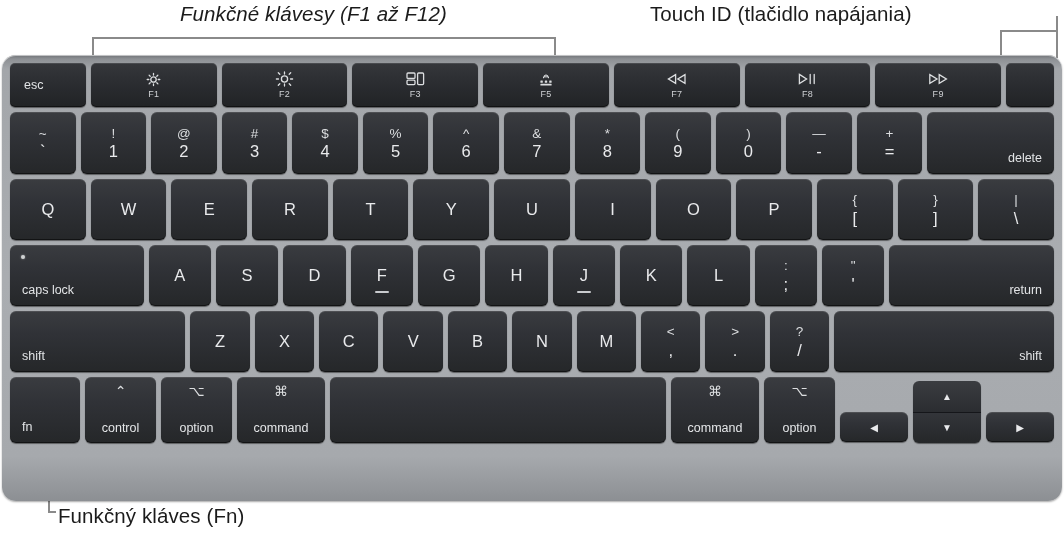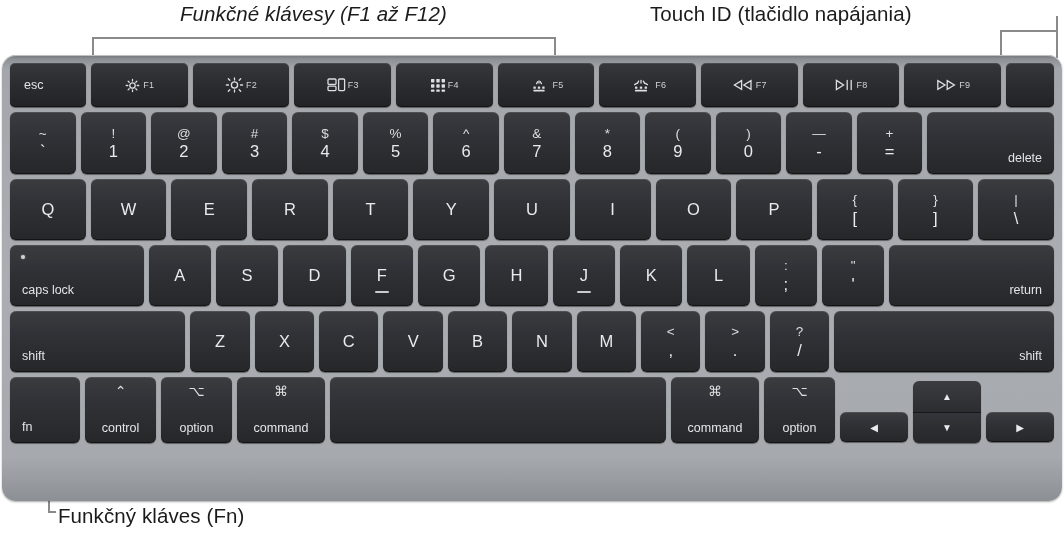--- a/index.html
+++ b/index.html
@@ -92,21 +92,21 @@
 
   
   .dual{flex-direction:column;justify-content:center;gap:3px;line-height:1;}
   .dual .up{font-size:13.5px;color:#dcdee0;}
   .dual .lo{font-size:16.5px;color:#e9eaec;}
 
   
   .alpha{font-size:16.5px;}
 
   
-  .fkey{flex-direction:row;justify-content:center;gap:2px;}
+  .fkey{flex-direction:column;justify-content:center;gap:2px;}
   .fkey .fico{height:15px;display:flex;align-items:center;justify-content:center;}
   .fkey .flabel{font-size:9px;color:#cfd1d4;letter-spacing:.3px;}
 
   
   .word{font-size:12.5px;color:#e2e4e6;}
   .w-bl{justify-content:flex-start;align-items:flex-end;padding:0 0 9px 12px;}
   .w-br{justify-content:flex-end;align-items:flex-end;padding:0 12px 9px 0;}
 
   
   .mod{flex-direction:column;align-items:flex-start;justify-content:space-between;padding:7px 0 9px 0;}
@@ -212,72 +212,38 @@
           <span class="fico">
             <svg width="19" height="14" viewBox="0 0 19 14">
               <rect class="gl" x="1" y="1" width="8" height="5.4" rx="1"></rect>
               <rect class="gl" x="11.6" y="1" width="6" height="11.6" rx="1"></rect>
               <rect class="gl" x="1" y="8.2" width="8" height="4.4" rx="1"></rect>
             </svg>
           </span>
           <span class="flabel">F3</span>
         </div>
 
-        <div class="key fkey">
-          <span class="fico">
-            <svg width="16" height="14" viewBox="0 0 16 14">
-                <g class="glf">
-              <rect x="1" y="1" width="3.4" height="3.4" rx=".6"></rect>
-              <rect x="6.3" y="1" width="3.4" height="3.4" rx=".6"></rect>
-              <rect x="11.6" y="1" width="3.4" height="3.4" rx=".6"></rect>
-              <rect x="1" y="6.3" width="3.4" height="3.4" rx=".6"></rect>
-              <rect x="6.3" y="6.3" width="3.4" height="3.4" rx=".6"></rect>
-              <rect x="11.6" y="6.3" width="3.4" height="3.4" rx=".6"></rect>
-              <rect x="1" y="11.6" width="3.4" height="2.2" rx=".6"></rect>
-              <rect x="6.3" y="11.6" width="3.4" height="2.2" rx=".6"></rect>
-              <rect x="11.6" y="11.6" width="3.4" height="2.2" rx=".6"></rect>
-            </g>
-              </svg>
-          </span>
-          <span class="flabel">F4</span>
-        </div>
 
         <div class="key fkey">
           <span class="fico">
             <svg width="22" height="13" viewBox="0 0 22 13">
               <g class="glf">
                   <rect x="5.4" y="7.6" width="2.4" height="2.2" rx=".5"></rect>
                   <rect x="9.8" y="7.6" width="2.4" height="2.2" rx=".5"></rect>
                   <rect x="14.2" y="7.6" width="2.4" height="2.2" rx=".5"></rect>
                   <rect x="5.4" y="10.8" width="11.2" height="1.6" rx=".5"></rect>
                 </g>
               <g class="gl">
                   <path d="M8.6 4.6l1-1.8M13.4 4.6l-1-1.8M11 4.1V2"></path>
                 </g>
             </svg>
           </span>
           <span class="flabel">F5</span>
         </div>
 
-        <div class="key fkey">
-          <span class="fico">
-            <svg width="24" height="13" viewBox="0 0 24 13">
-              <g class="glf">
-                  <rect x="6" y="7.6" width="2.4" height="2.2" rx=".5"></rect>
-                  <rect x="10.8" y="7.6" width="2.4" height="2.2" rx=".5"></rect>
-                  <rect x="15.6" y="7.6" width="2.4" height="2.2" rx=".5"></rect>
-                  <rect x="6" y="10.8" width="12" height="1.6" rx=".5"></rect>
-                </g>
-              <g class="gl">
-                  <path d="M8.4 4.4l1.2-2.3M15.6 4.4l-1.2-2.3M12 4V1.3M5.6 5.6l2-1.2M18.4 5.6l-2-1.2"></path>
-                </g>
-            </svg>
-          </span>
-          <span class="flabel">F6</span>
-        </div>
 
         <div class="key fkey">
           <span class="fico">
             <svg width="22" height="12" viewBox="0 0 22 12">
                 <g class="gl">
               <path d="M9.6 1.6L2.4 6l7.2 4.4z"></path>
                   <path d="M19 1.6L11.8 6l7.2 4.4z"></path>
                 </g>
               </svg>
           </span>

